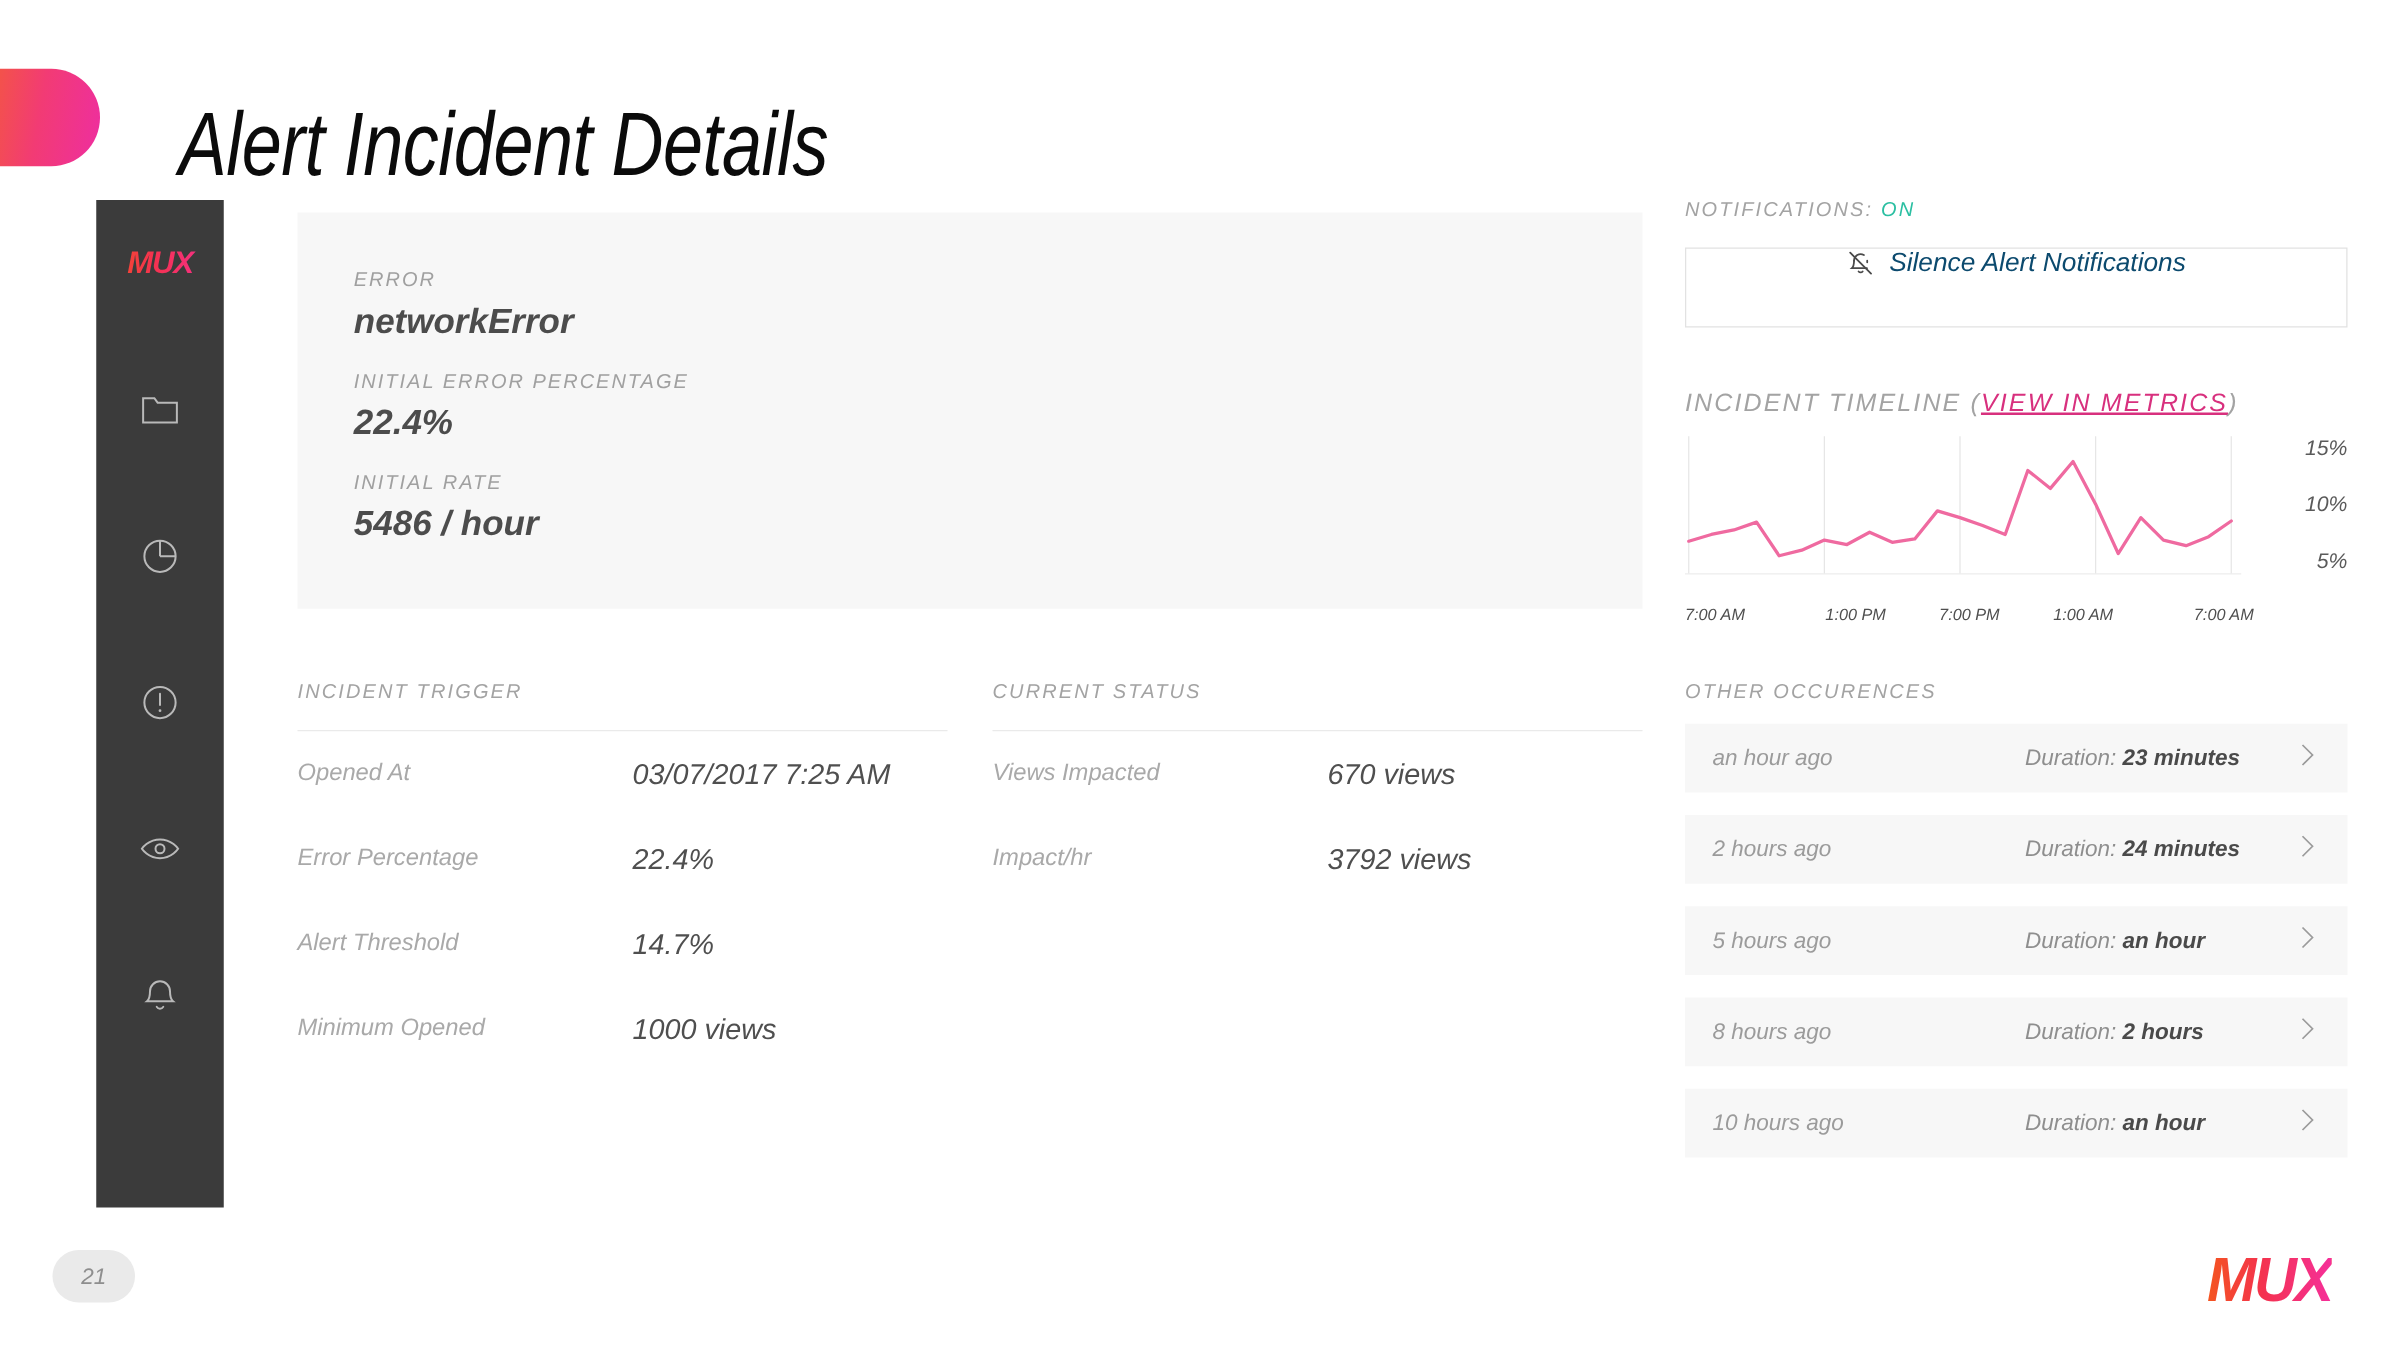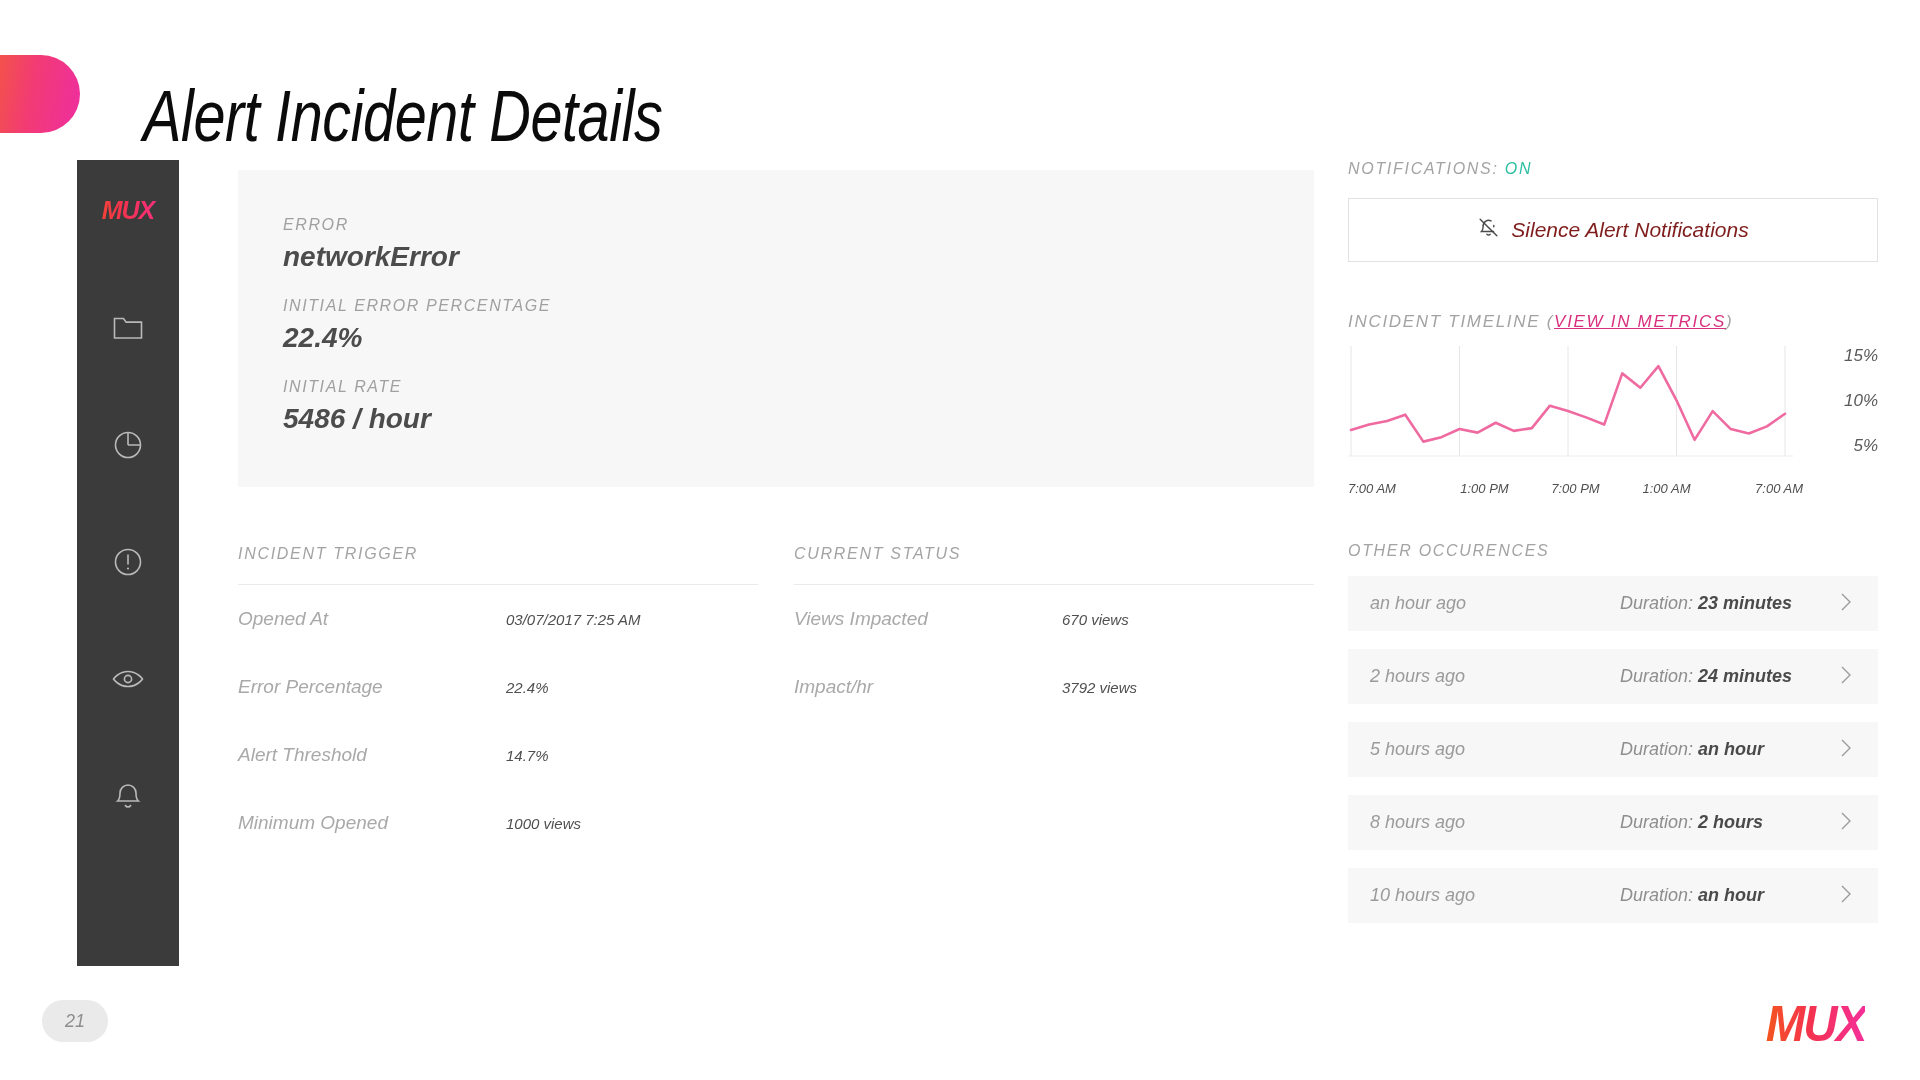--- a/index.html
+++ b/index.html
@@ -89,41 +89,41 @@
     text-transform: uppercase;
     padding-bottom: 21px;
     border-bottom: 1px solid #eaeaea;
   }
   .row {
     display: flex; align-items: center;
     height: 68px;
   }
   .row:first-of-type { margin-top: 14px; }
   .row-label { width: 268px; font-size: 19px; color: #a9a9a9; }
-  .row-value { font-size: 15px; color: #4f4f4f; }
+  .row-value { font-size: 23px; color: #4f4f4f; }
   .row-value.accent { color: #d8436a; }
 
   
   .right-panel { position: absolute; left: 1348px; top: 160px; width: 530px; }
   .notif-line {
     font-size: 16px; letter-spacing: 1.7px; color: #a3a3a3;
     text-transform: uppercase;
   }
   .notif-on { color: #2bbfa2; }
   .silence-btn {
     margin-top: 20px;
     height: 64px; width: 100%;
     border: 1px solid #e2e2e2; background: #fff;
-    display: flex; align-items: center; justify-content: center; gap: 11px;
-    font-size: 21px; color: #7f1d1d;
+    display: flex; align-items: flex-start; justify-content: center; gap: 11px;
+    font-size: 21px; color: #0c4a6e;
     cursor: pointer;
   }
   .timeline-head {
     margin-top: 50px;
-    font-size: 17px; letter-spacing: 1.7px; color: #a3a3a3;
+    font-size: 20px; letter-spacing: 1.7px; color: #a3a3a3;
     text-transform: uppercase;
   }
   .timeline-head a {
     color: #d8307e; text-decoration: underline; cursor: pointer;
   }
   .chart-wrap { position: relative; margin-top: 10px; height: 135px; width: 100%; }
   .chart-wrap svg { display: block; }
   .chart-ylab {
     position: absolute; right: 0; font-size: 17px; color: #5a5a5a;
   }

